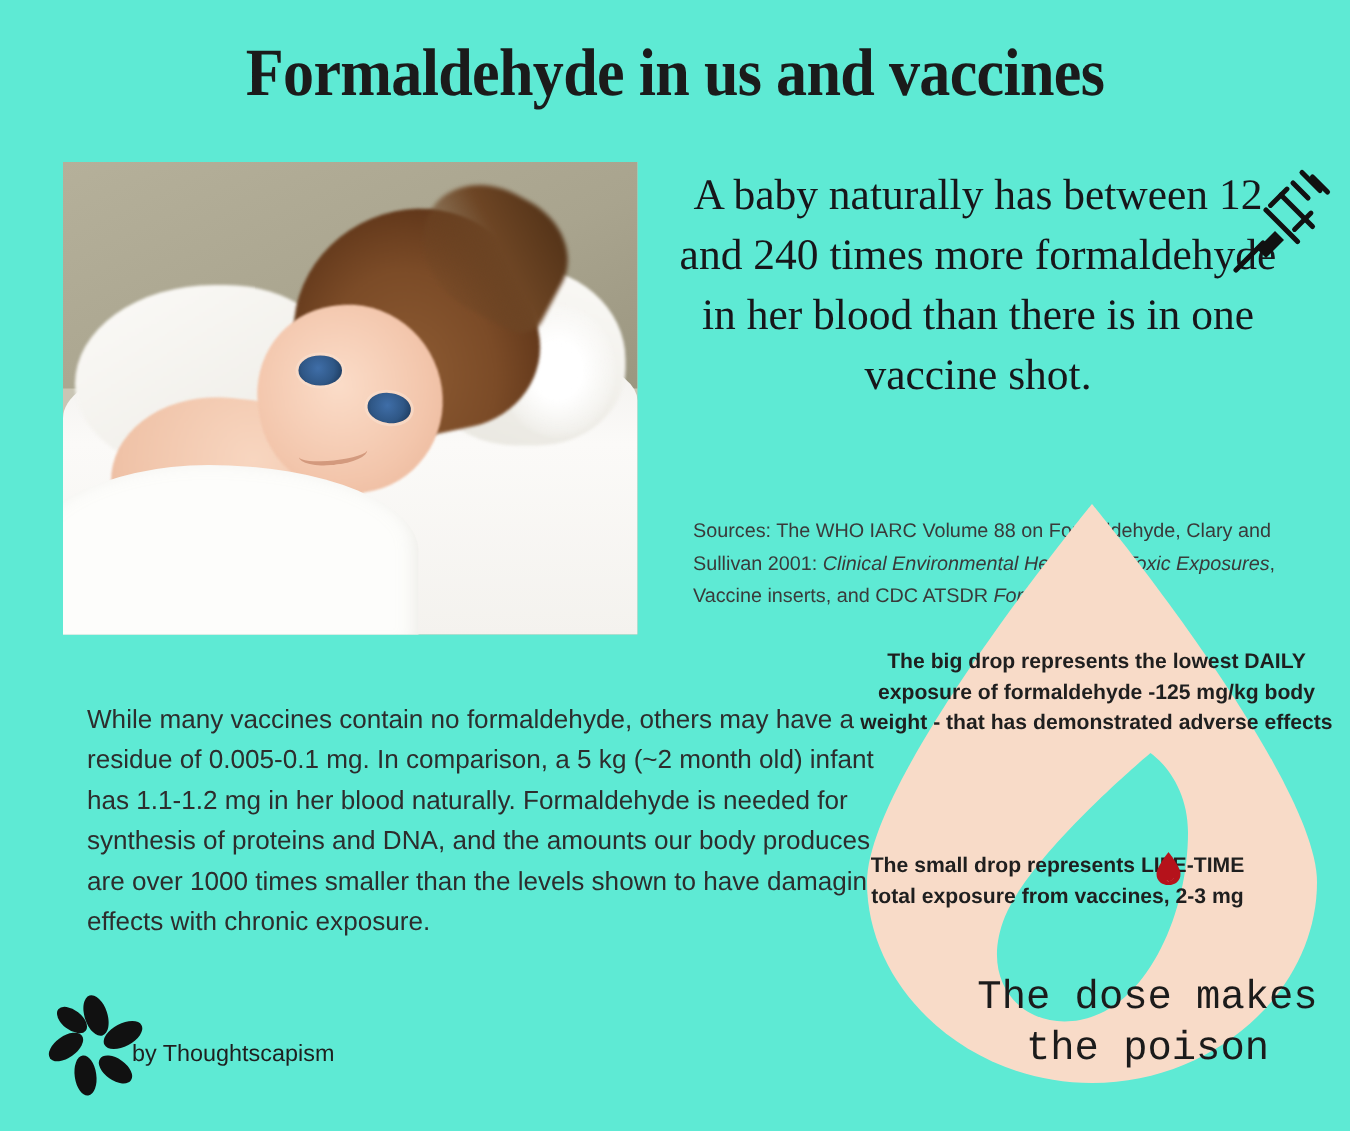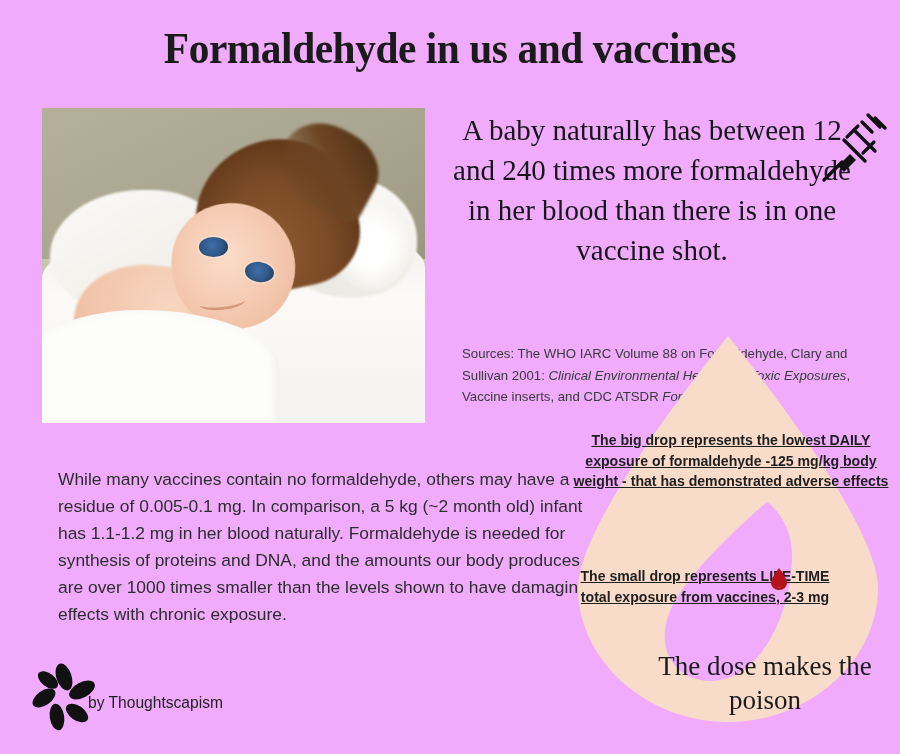--- a/index.html
+++ b/index.html
@@ -2,21 +2,21 @@
 <html><head>
 <meta charset="utf-8">
 <style>
   html,body{margin:0;padding:0;}
   body{
     width:900px;height:754px;overflow:hidden;
     background:#ffffff;
     font-family:"Liberation Sans", sans-serif;
     position:relative;
   }
-  #infographic{position:relative;width:900px;height:754px;background:#f0abfc;}
+  #infographic{position:relative;width:900px;height:754px;background:#5eead4;}
 
   
   .title{
     position:absolute;left:0;top:22px;width:900px;
     text-align:center;
     font-family:"Liberation Serif", serif;
     font-weight:bold;
     font-size:45px;
     letter-spacing:-0.5px;
     transform:scaleX(0.92);
@@ -91,30 +91,30 @@
   
   .bodytext{
     position:absolute;left:30px;top:466px;width:540px;
     font-size:17.4px;line-height:1.55;color:#2d2d2d;margin-left:28px;
   }
 
   
   .dropwrap{position:absolute;left:560px;top:330px;width:340px;height:400px;}
   .dropwrap svg{display:block;}
 
-  .ann{position:absolute;text-align:center;font-weight:bold;color:#1f1f1f;text-decoration:underline;}
+  .ann{position:absolute;text-align:center;font-weight:bold;color:#1f1f1f;}
   .ann1{left:566px;top:430px;width:330px;font-size:14.1px;line-height:1.47;}
   .ann2{left:580px;top:538px;width:250px;font-size:14.1px;line-height:1.47;margin-top:28px;}
 
   .reddrop{position:absolute;left:769px;top:567px;width:20px;height:24px;}
 
   .tagline{
     position:absolute;left:640px;top:650px;width:250px;
     text-align:center;
-    font-family:Liberation Serif, serif;
+    font-family:Liberation Mono, monospace;
     font-size:27px;line-height:1.25;color:#1b1b1b;
   }
 
   
   .logo{position:absolute;left:28px;top:662px;width:72px;height:72px;}
   .byline{position:absolute;left:88px;top:694px;font-size:15.6px;font-weight:normal;color:#1f1f1f;}
   .footer-more{
     position:absolute;left:270px;top:684px;width:320px;
     text-align:center;font-size:15.2px;line-height:1.5;
     font-weight:bold;color:#1f1f1f;

